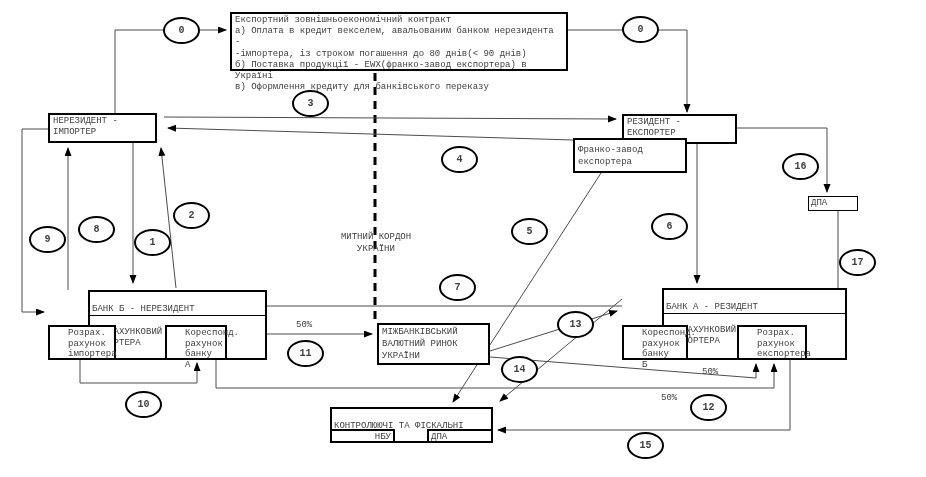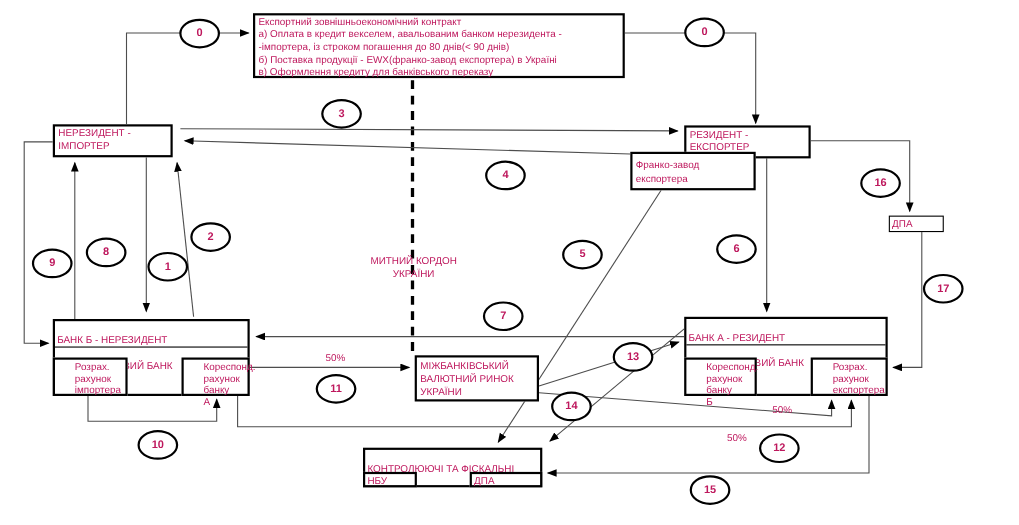--- a/index.html
+++ b/index.html
@@ -1,27 +1,27 @@
 <!DOCTYPE html>
 <html><head>
 <meta charset="utf-8">
 <style>
   html,body{margin:0;padding:0;background:#fff;}
   .canvas{
     position:relative;width:926px;height:477px;background:#fff;
-    font-family:Liberation Sans, sans-serif;color:#be185d;overflow:hidden;
+    font-family:Liberation Mono, monospace;color:#404040;overflow:hidden;
   }
   .lines{position:absolute;left:0;top:0;z-index:1;}
   .box{
     position:absolute;border:2px solid #000;background:#fff;
     font-size:9px;line-height:11px;white-space:pre-line;
     padding:1px 3px;box-sizing:border-box;z-index:2;
   }
   .thin{border-width:1px;}
-  .bank{padding:0;}
+  .bank{padding:0;margin-left:40px;}
   .bank-title{border-bottom:1px solid #000;padding:1px 2px;height:13px;box-sizing:border-box;white-space:pre-line;}
   .bank-sub{padding:0 2px;line-height:10.5px;white-space:pre-line;}
   .acc{padding:1px 18px;line-height:10.5px;}
   .ctl{padding:0;}
   .ctl-title{padding:1px 2px;line-height:10.5px;white-space:pre-line;}
   .customs{
     position:absolute;left:328px;top:231px;width:96px;height:28px;
     text-align:center;font-size:9px;line-height:12px;white-space:pre-line;
     z-index:2;background:transparent;
   }
@@ -113,21 +113,21 @@
 експортера</div>
 
   <div class="box" style="left:377px;top:323px;width:113px;height:42px;line-height:12px;">МІЖБАНКІВСЬКИЙ
 ВАЛЮТНИЙ РИНОК
 УКРАЇНИ</div>
 
   <div class="box ctl" style="left:330px;top:407px;width:163px;height:36px;">
     <div class="ctl-title">КОНТРОЛЮЮЧІ ТА ФІСКАЛЬНІ
 ОРГАНИ</div>
   </div>
-  <div class="box acc" style="left:330px;top:429px;width:49px;height:14px;padding:1px 2px;">НБУ</div>
+  <div class="box acc" style="left:330px;top:429px;width:65px;height:14px;padding:1px 2px;text-align:right;">НБУ</div>
   <div class="box acc" style="left:427px;top:429px;width:66px;height:14px;padding:1px 2px;">ДПА</div>
 
   <div class="circle" style="left:163px;top:17px;">0</div>
   <div class="circle" style="left:622px;top:16px;">0</div>
   <div class="circle" style="left:292px;top:90px;">3</div>
   <div class="circle" style="left:441px;top:146px;">4</div>
   <div class="circle" style="left:173px;top:202px;">2</div>
   <div class="circle" style="left:134px;top:229px;">1</div>
   <div class="circle" style="left:78px;top:216px;">8</div>
   <div class="circle" style="left:29px;top:226px;">9</div>

